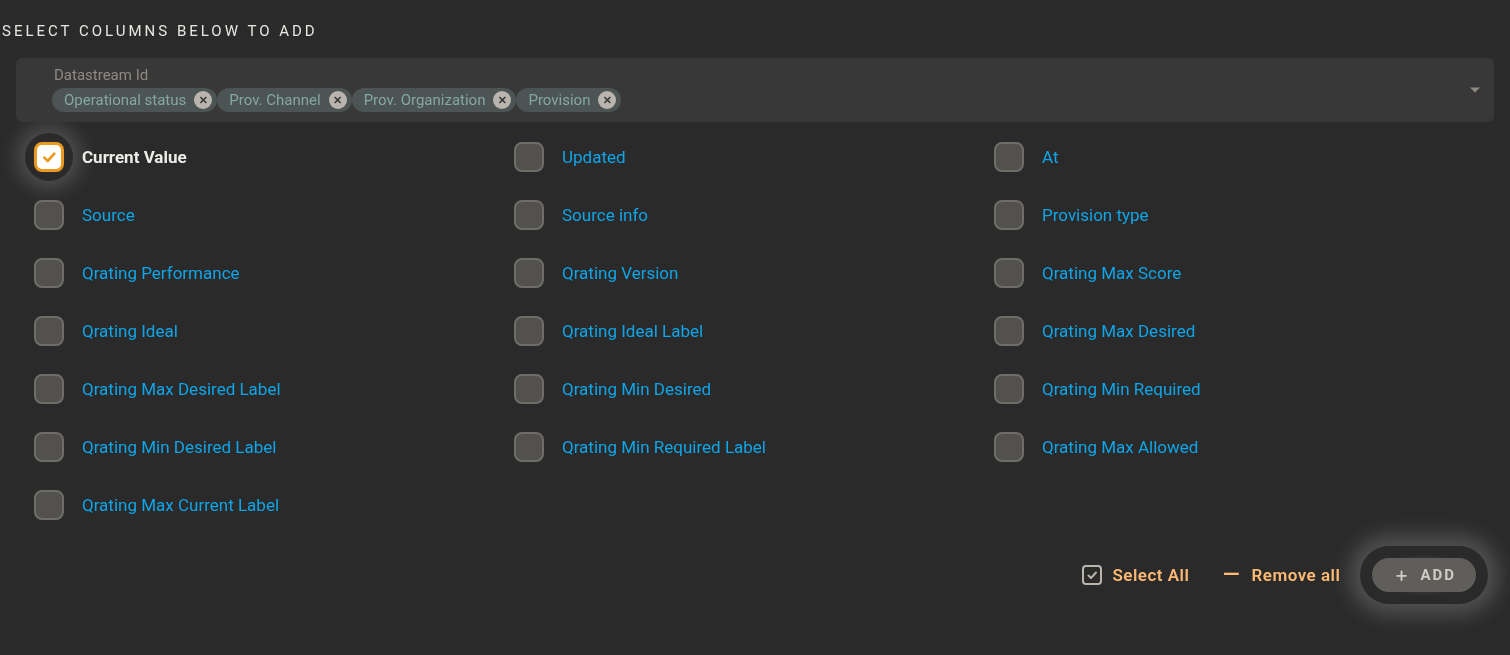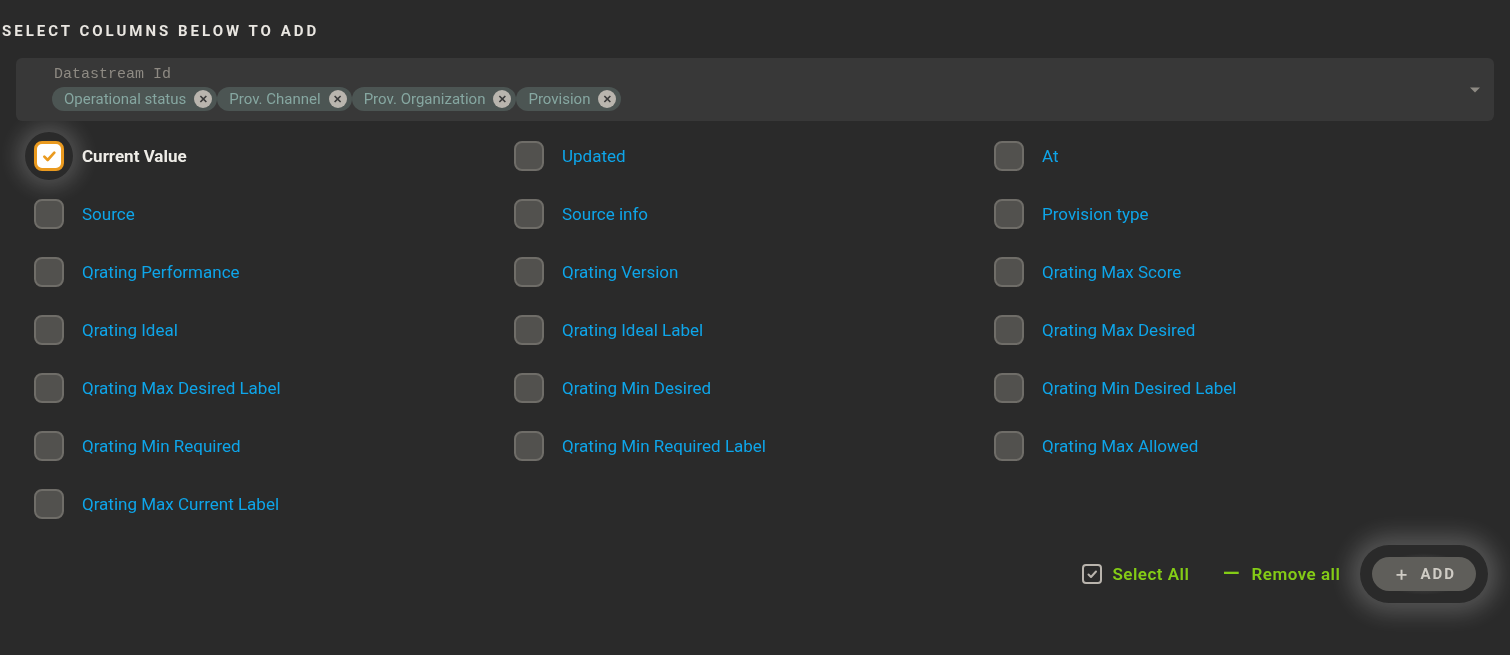--- a/index.html
+++ b/index.html
@@ -7,40 +7,39 @@
     background: #2a2a2a;
     font-family: -apple-system, BlinkMacSystemFont, "Segoe UI", Roboto, sans-serif;
     width: 1510px;
     height: 655px;
     overflow: hidden;
     color: #d8d4cf;
   }
   .container { padding: 0; }
   .title {
     font-size: 15px;
-    font-weight: 700;
+    font-weight: 400;
     letter-spacing: 3px;
     text-transform: uppercase;
     color: #e9e6e1;
     padding: 22px 0 18px 2px;
   }
   .tags-bar {
     background: #383838;
     border-radius: 6px;
     margin: 0 16px;
     padding: 6px 10px 10px 10px;
     position: relative;
     display: flex;
     flex-direction: column;
   }
   .tags-label {
     font-size: 15px;
     color: #8e8a83;
     padding: 2px 0 4px 28px;
-    font-family: Liberation Mono, monospace;
   }
   .tags-row {
     display: flex;
     flex-wrap: wrap;
     gap: 0;
     padding-left: 26px;
   }
   .tag {
     display: inline-flex;
     align-items: center;
@@ -123,21 +122,21 @@
   .actions {
     display: flex;
     align-items: center;
     justify-content: flex-end;
     gap: 32px;
     padding: 28px 34px 0 0;
   }
   .action-link {
     display: inline-flex;
     gap: 10px;
-    color: #84cc16;
+    color: #fdba74;
     font-size: 17px;
     font-weight: 600;
     letter-spacing: 0.5px;
     cursor: pointer;
   }
   .action-link .ic {
     width: 20px; height: 20px;
     display: inline-flex;
     align-items: center; justify-content: center;
   }
@@ -260,25 +259,25 @@
     <div class="opt">
         <span class="cb"></span>
         <span class="opt-label">Qrating Max Desired Label</span>
       </div>
     <div class="opt">
         <span class="cb"></span>
         <span class="opt-label">Qrating Min Desired</span>
       </div>
     <div class="opt">
         <span class="cb"></span>
+        <span class="opt-label">Qrating Min Required</span>
+      </div>
+    <div class="opt">
+        <span class="cb"></span>
         <span class="opt-label">Qrating Min Desired Label</span>
-      </div>
-    <div class="opt">
-        <span class="cb"></span>
-        <span class="opt-label">Qrating Min Required</span>
       </div>
     <div class="opt">
         <span class="cb"></span>
         <span class="opt-label">Qrating Min Required Label</span>
       </div>
     <div class="opt">
         <span class="cb"></span>
         <span class="opt-label">Qrating Max Allowed</span>
       </div>
     <div class="opt">

